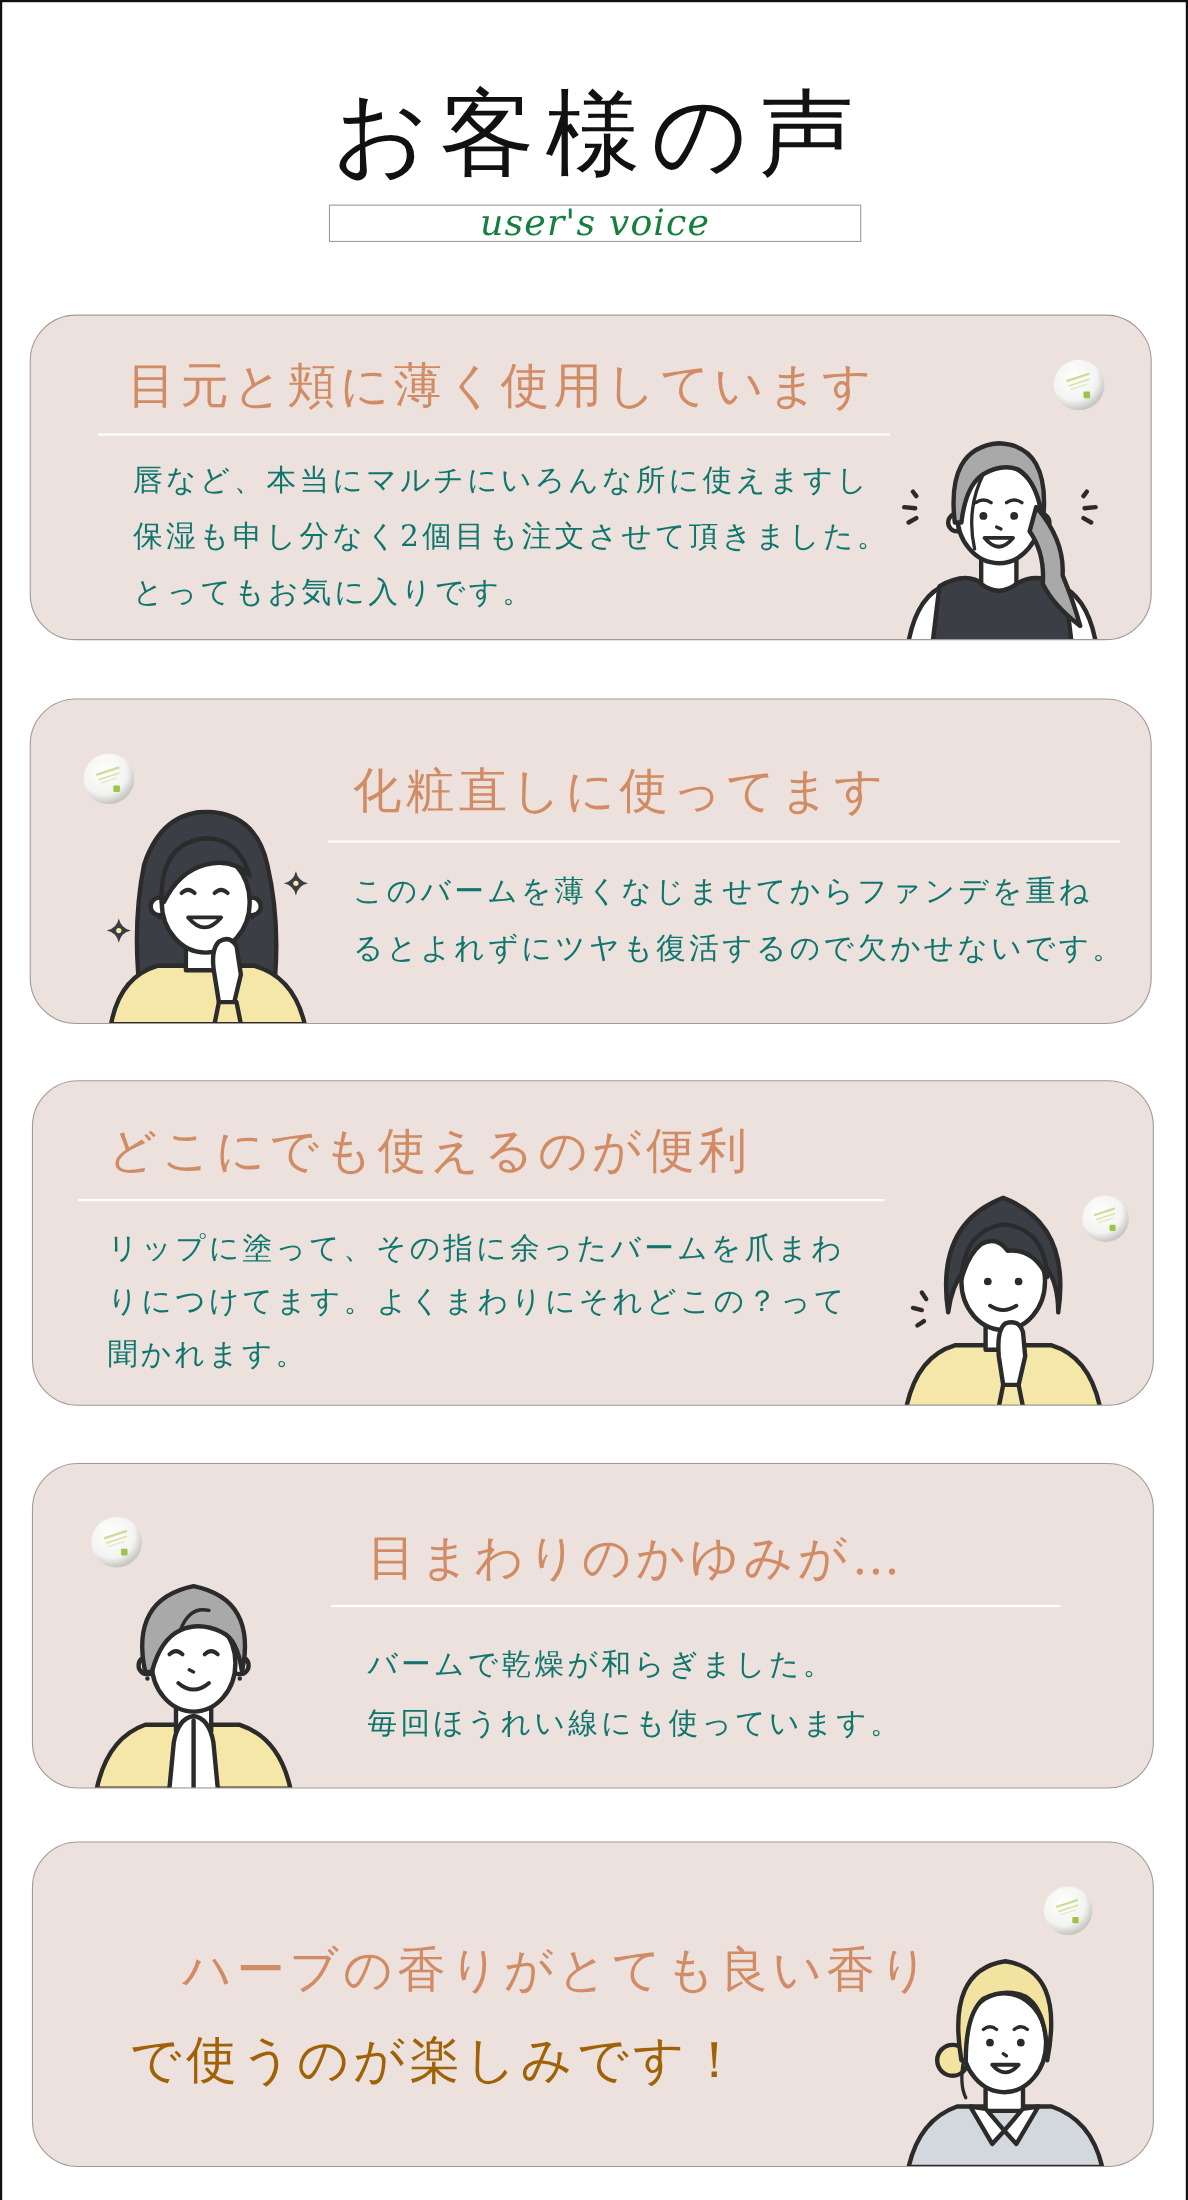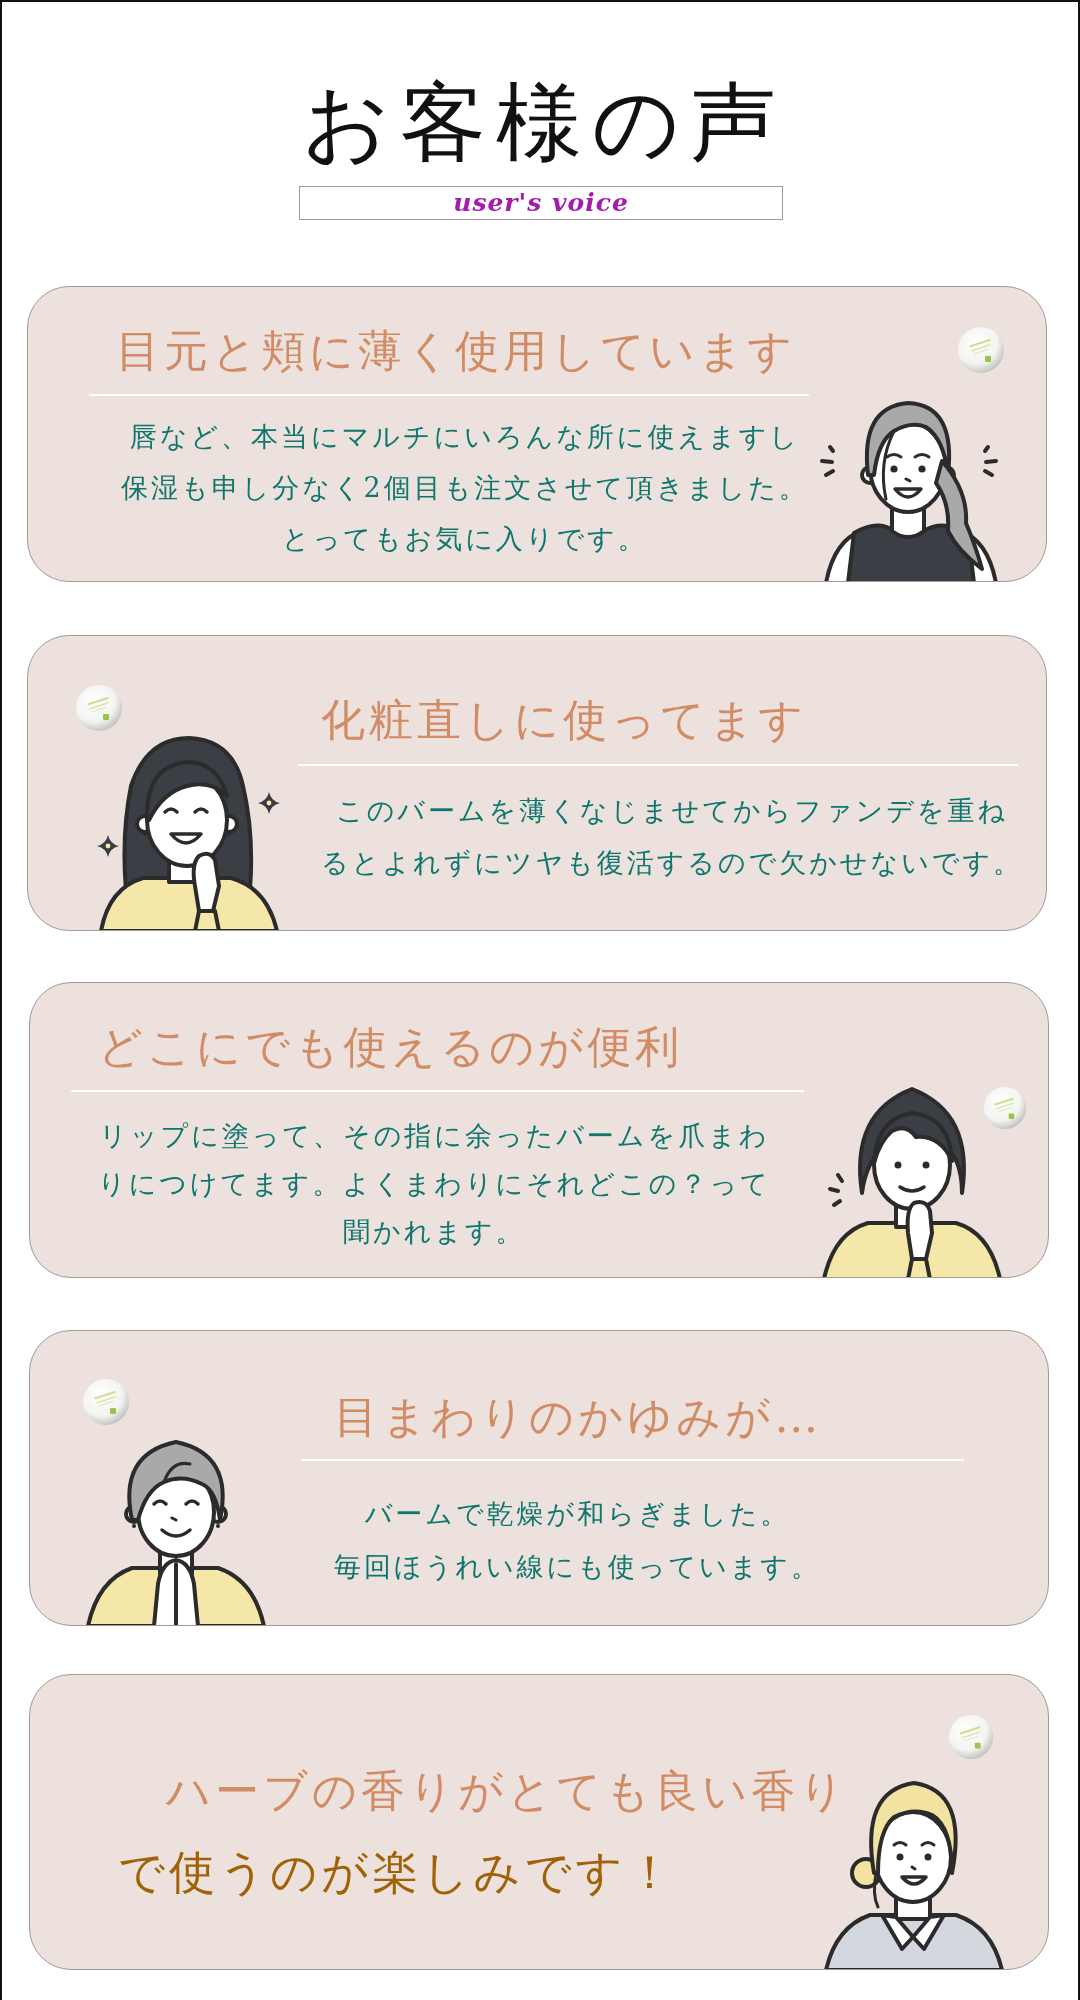--- a/index.html
+++ b/index.html
@@ -17,27 +17,26 @@
     position:absolute; left:0; top:66px; width:1080px; text-align:center;
     font-size:86px; line-height:104px; letter-spacing:10px; color:#111;
     font-family:"DejaVu Serif", serif;
   }
   .subtitle-box {
     position:absolute; left:299px; top:186px; width:482px; height:32px;
     border:1px solid #9c9c9c; text-align:center;
   }
   .subtitle-box span {
     font-family:"DejaVu Serif", serif; font-style:italic;
-    font-size:25px; line-height:32px; color:#a21caf; letter-spacing:1px;font-weight:bold;
+    font-size:33px; line-height:32px; color:#15803d; letter-spacing:1px;
   }
   .card {
     position:absolute; width:1018px; height:294px;
     background:#ece1dc; border:1.5px solid #a39a97; border-radius:42px;
     overflow:hidden;
-    text-align:center;
   }
   .heading {
     position:absolute; white-space:nowrap;
     font-size:44px; line-height:50px; letter-spacing:4px; color:#d18b65;
   }
   .divider { position:absolute; height:2px; background:#ffffff; }
   .body-text { position:absolute; white-space:nowrap; color:#0f766e; font-size:27px; letter-spacing:3px; }
   .body-text div { white-space:nowrap; }
   .sub-large { position:absolute; white-space:nowrap; font-size:46px; line-height:56px; letter-spacing:4px; color:#a16207; }
   .jar { position:absolute; }

